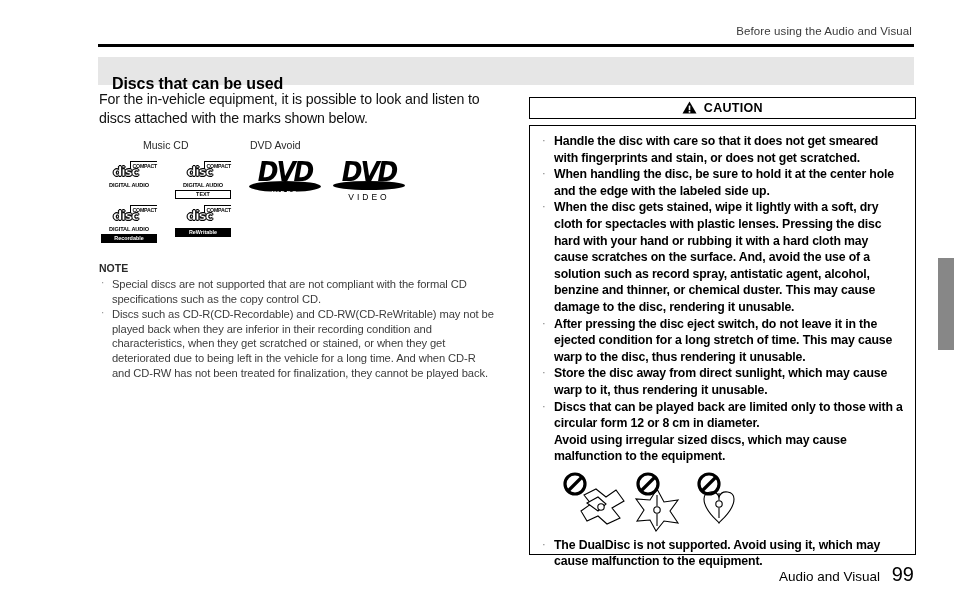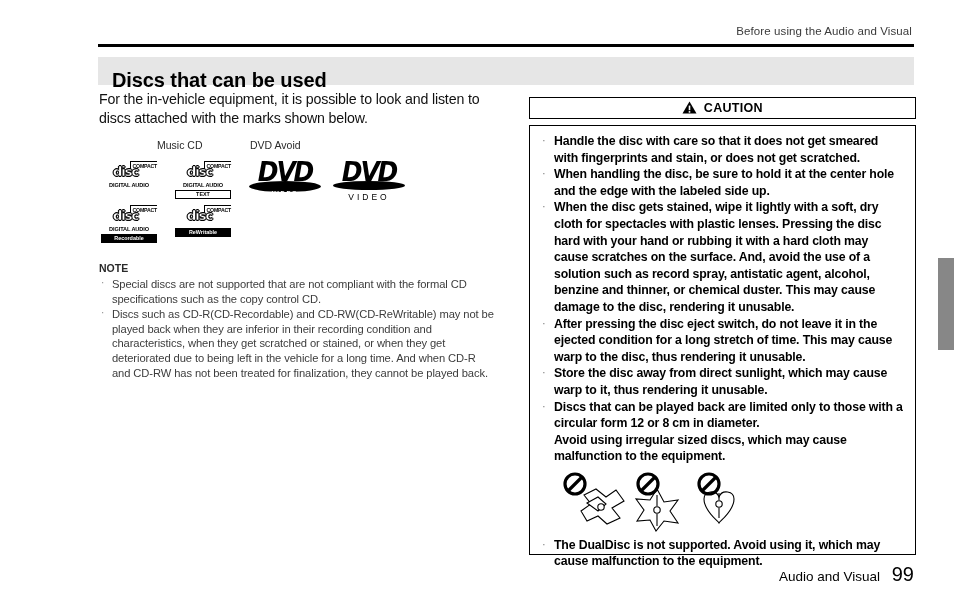--- a/index.html
+++ b/index.html
@@ -40,22 +40,22 @@
     position: absolute;
     left: 98px;
     top: 57px;
     width: 816px;
     height: 28px;
     background: #e6e6e6;
   }
   .title-band-text {
     position: absolute;
     left: 14px;
-    top: 12px;
-    font-size: 20px;
+    top: 18px;
+    font-size: 16px;
     font-weight: bold;
     letter-spacing: -0.1px;
   }
 
   
   .left-col {
     position: absolute;
     left: 99px;
     top: 90px;
     width: 400px;
@@ -70,21 +70,21 @@
   .logo-captions {
     position: relative;
     height: 16px;
     margin-top: 12px;
   }
   .cap {
     position: absolute;
     font-size: 10.5px;
     color: #2a2a2a;
   }
-  .cap.music { left: 14px; padding-left: 44px; }
+  .cap.music { left: 0px; padding-left: 44px; }
   .cap.dvd { left: 151px; }
 
   .logo-grid {
     position: relative;
     height: 88px;
     margin-top: 2px;
   }
 
   
   .cdlogo {

